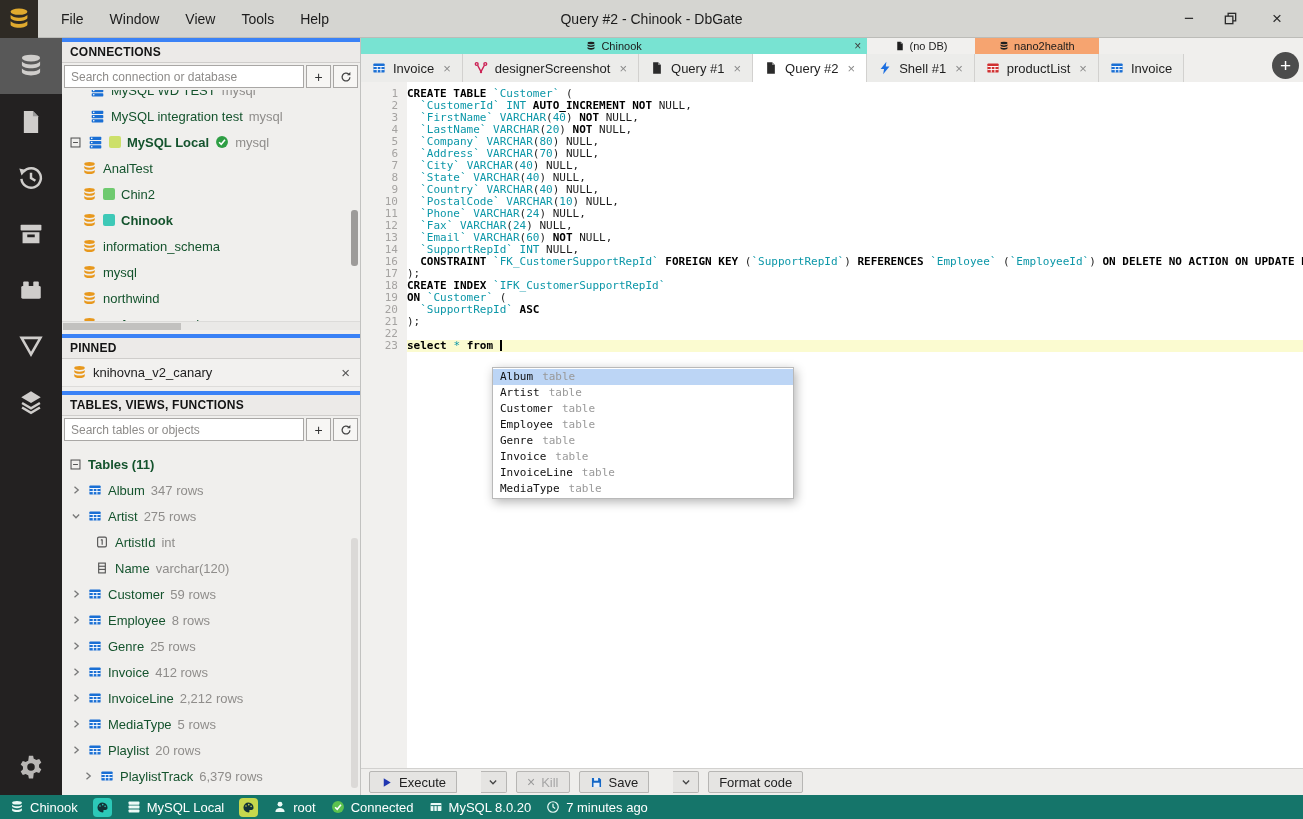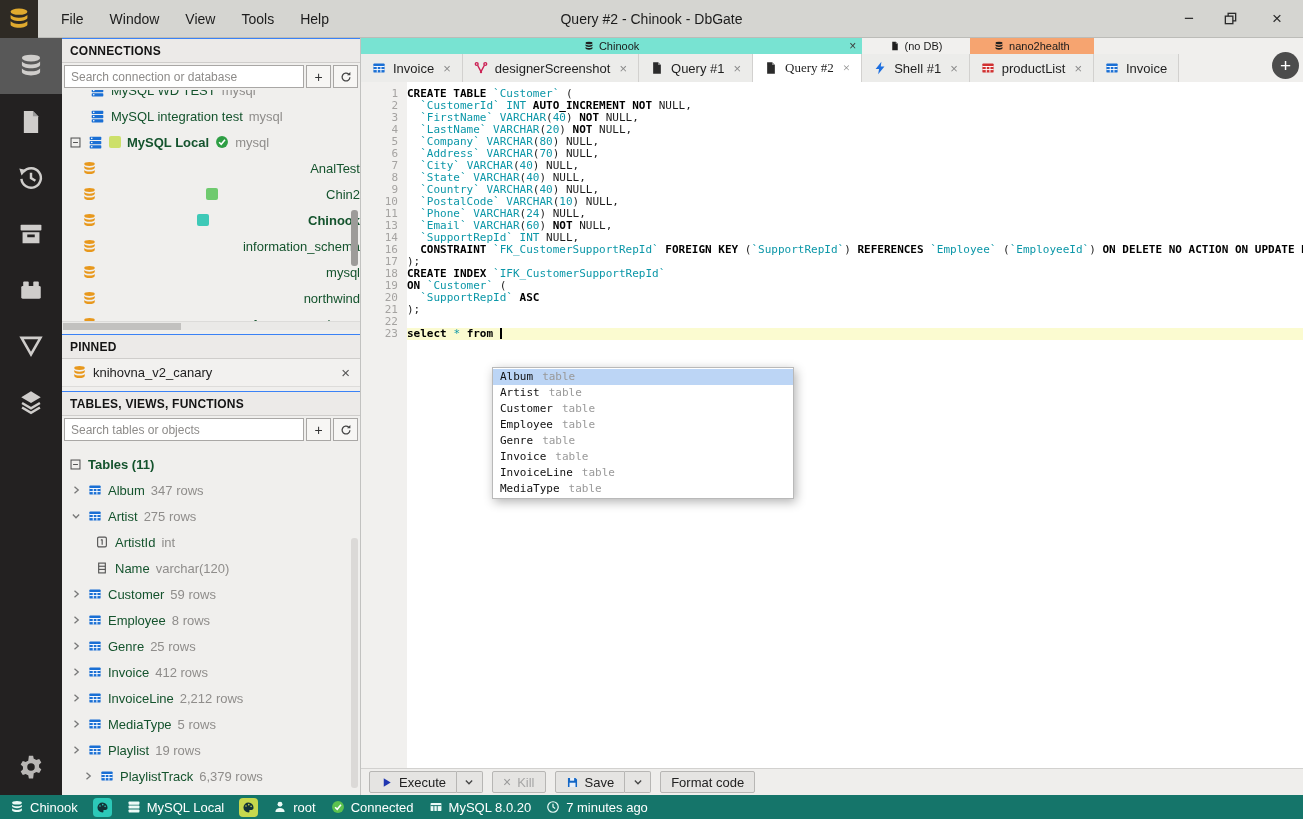--- a/index.html
+++ b/index.html
@@ -22,34 +22,34 @@
   .content{position:absolute;top:38px;bottom:24px;left:0;right:0;display:flex;}
   
   .activitybar{width:62px;background:#232121;display:flex;flex-direction:column;align-items:stretch;flex-shrink:0;}
   .act-item{height:56px;display:flex;align-items:center;justify-content:center;}
   .act-item.active{background:#585858;}
   .act-item svg{width:26px;height:26px;}
   .act-bottom{margin-top:auto;}
 
   
   .sidepanel{width:299px;background:#f0efed;border-right:1px solid #c2c2c0;display:flex;flex-direction:column;flex-shrink:0;position:relative;}
-  .widget-header{height:25px;flex-shrink:0;background:#eceae8;border-top:1px solid #3b82f6;border-bottom:1px solid #cfcdcb;
+  .widget-header{height:25px;flex-shrink:0;background:#eceae8;border-top:4px solid #3b82f6;border-bottom:1px solid #cfcdcb;
                  font-weight:bold;font-size:12px;letter-spacing:.2px;color:#141414;display:flex;align-items:center;padding:0 8px;}
   .searchrow{height:27px;flex-shrink:0;display:flex;align-items:center;gap:2px;padding:2px 2px;background:#f0efed;}
   .searchrow input{flex:1;height:23px;border:1px solid #a9a7a5;background:#fff;font:12px "Liberation Sans",sans-serif;
                    color:#222;padding:0 6px;outline:none;}
   .searchrow input::placeholder{color:#8d8b89;}
   .sq-btn{width:25px;height:23px;border:1px solid #a9a7a5;background:#f7f6f4;display:flex;align-items:center;justify-content:center;
           font-size:14px;color:#333;padding:0;}
   .sq-btn svg{width:12px;height:12px;}
 
   .conntree{height:231px;flex-shrink:0;overflow:hidden;position:relative;}
   .trow{height:26px;display:flex;align-items:center;gap:6px;padding-left:7px;white-space:nowrap;}
   .trow .spacer{width:15px;flex-shrink:0;}
-  .trow.child{padding-left:20px;justify-content:space-between;}
+  .trow.child{padding-left:20px;}
   .trow .nm{color:#14532d;}
   .trow .nm.b{font-weight:bold;}
   .trow .eng,.trow .cnt,.trow .typ{color:#8f8d8b;}
   .csq{width:12px;height:12px;border-radius:2px;flex-shrink:0;}
   .hscroll{height:9px;flex-shrink:0;background:#eae9e7;border-top:1px solid #dcdbd9;position:relative;}
   .hscroll .thumb{position:absolute;left:1px;top:1px;height:7px;width:118px;background:#c2c1bf;}
 
   .pinned-row{height:28px;flex-shrink:0;display:flex;align-items:center;gap:6px;padding:0 10px;background:#f2f1ef;
               border-bottom:1px solid #dddcda;}
   .pinned-row .x{margin-left:auto;color:#555;font-size:15px;}
@@ -62,21 +62,21 @@
   .tabstrip{height:44px;display:flex;align-items:stretch;background:#f0efed;flex-shrink:0;position:relative;}
   .tabgroup{display:flex;flex-direction:column;flex-shrink:0;}
   .tabgroup.fill{flex:1;min-width:0;}
   .grouphead{height:16px;display:flex;align-items:center;justify-content:center;gap:5px;font-size:11px;color:#1b1b1b;
              position:relative;padding:0 18px;}
   .grouphead svg{width:10px;height:10px;}
   .grouphead .gx{position:absolute;right:6px;top:0;font-size:12px;color:#3c3c3c;line-height:16px;}
   .grouptabs{height:28px;display:flex;}
   .tab{display:flex;align-items:center;gap:7px;padding:0 11px;font-size:13px;color:#1f1f1f;background:#ececea;
        border-right:1px solid #d2d1cf;white-space:nowrap;}
-  .tab.active{background:#fff;font-family:Liberation Serif, serif;}
+  .tab.active{background:#fff;}
   .tab svg{width:14px;height:14px;flex-shrink:0;}
   .tab .tx{color:#8a8a8a;font-size:13px;margin-left:2px;}
   .newtab{position:absolute;right:4px;top:14px;width:27px;height:27px;border-radius:50%;background:#4c4c4c;color:#fff;
           border:none;font-size:19px;line-height:1;display:flex;align-items:center;justify-content:center;z-index:5;}
 
   .editor{flex:1;position:relative;overflow:hidden;background:linear-gradient(to right,#f1f0ee 46px,#fff 46px);padding-top:6px;}
   .line{display:flex;height:12px;font:11px/12px "DejaVu Sans Mono",monospace;white-space:pre;}
   .line .ln{width:46px;flex-shrink:0;text-align:right;padding-right:9px;color:#a5a3a1;}
   .line .code{flex:1;color:#1d1d1d;}
   .line.active .code{background:#fbfbd0;}
@@ -85,21 +85,21 @@
   .cursor{display:inline-block;width:2px;height:11px;background:#000;vertical-align:-2px;}
 
   .dropdown{position:absolute;left:131px;top:285px;width:302px;background:#fff;border:1px solid #b9b9b9;
             box-shadow:2px 3px 10px rgba(0,0,0,.3);padding:1px 0;}
   .dd-item{height:16px;display:flex;align-items:center;gap:9px;padding:0 7px;font:11px/16px "DejaVu Sans Mono",monospace;color:#111;}
   .dd-item .kind{color:#999;}
   .dd-item.sel{background:#bcd5f5;}
 
   .toolbar{height:27px;flex-shrink:0;background:#efeeec;border-top:1px solid #d2d1cf;display:flex;align-items:center;
            gap:9px;padding:0 0 0 8px;}
-  .btngroup{display:flex;}
+  .btngroup{display:flex;gap:24px;}
   .btn{height:22px;background:#e5e4e2;border:1px solid #b7b6b4;border-radius:2px;display:flex;align-items:center;gap:6px;
        padding:0 10px;font:13px "Liberation Sans",sans-serif;color:#222;}
   .btngroup .btn:first-child{border-radius:2px 0 0 2px;}
   .btngroup .btn.chev{width:26px;padding:0;justify-content:center;border-left:none;border-radius:0 2px 2px 0;}
   .btn svg{width:13px;height:13px;}
   .btn.disabled{color:#a6a6a6;}
   .btn .xg{color:#9a9a9a;font-size:14px;}
 
   
   .statusbar{position:absolute;left:0;right:0;bottom:0;height:24px;background:#15756a;color:#fff;display:flex;
@@ -590,21 +590,21 @@
                 <rect x="1.6" y="2.8" width="12.8" height="10.4" rx="1" fill="#1a6fd4"></rect>
                 <g stroke="#fff" stroke-width="1.1">
                   <line x1="1.6" y1="6.3" x2="14.4" y2="6.3"></line>
                   <line x1="1.6" y1="9.8" x2="14.4" y2="9.8"></line>
                   <line x1="6" y1="6.3" x2="6" y2="13.2"></line>
                   <line x1="10.2" y1="6.3" x2="10.2" y2="13.2"></line>
                 </g>
               </svg>
             </span>
             <span class="nm">Playlist</span>
-            <span class="cnt">19 rows</span>
+            <span class="cnt">20 rows</span>
           </div>
           <div class="trow" style="padding-left: 20px;">
             <span style="width: 12px; height: 12px; flex-shrink: 0; display: inline-flex;">
               <svg viewBox="0 0 16 16" fill="none" stroke="#777" stroke-width="1.7" style="width: 100%; height: 100%;">
                 <polyline points="6,3.6 11,8 6,12.4"></polyline>
               </svg>
             </span>
             <span style="width: 14px; height: 14px; flex-shrink: 0; display: inline-flex;">
               <svg viewBox="0 0 16 16" style="width: 100%; height: 100%;">
                 <rect x="1.6" y="2.8" width="12.8" height="10.4" rx="1" fill="#1a6fd4"></rect>
@@ -767,20 +767,21 @@
           <div class="line"><span class="ln">2</span><span class="code"><span class="n">  </span><span class="t">`CustomerId`</span><span class="n"> </span><span class="t">INT</span><span class="n"> </span><span class="k">AUTO_INCREMENT NOT</span><span class="n"> NULL,</span></span></div>
           <div class="line"><span class="ln">3</span><span class="code"><span class="n">  </span><span class="t">`FirstName`</span><span class="n"> </span><span class="t">VARCHAR</span><span class="n">(</span><span class="t">40</span><span class="n">) </span><span class="k">NOT</span><span class="n"> NULL,</span></span></div>
           <div class="line"><span class="ln">4</span><span class="code"><span class="n">  </span><span class="t">`LastName`</span><span class="n"> </span><span class="t">VARCHAR</span><span class="n">(</span><span class="t">20</span><span class="n">) </span><span class="k">NOT</span><span class="n"> NULL,</span></span></div>
           <div class="line"><span class="ln">5</span><span class="code"><span class="n">  </span><span class="t">`Company`</span><span class="n"> </span><span class="t">VARCHAR</span><span class="n">(</span><span class="t">80</span><span class="n">) NULL,</span></span></div>
           <div class="line"><span class="ln">6</span><span class="code"><span class="n">  </span><span class="t">`Address`</span><span class="n"> </span><span class="t">VARCHAR</span><span class="n">(</span><span class="t">70</span><span class="n">) NULL,</span></span></div>
           <div class="line"><span class="ln">7</span><span class="code"><span class="n">  </span><span class="t">`City`</span><span class="n"> </span><span class="t">VARCHAR</span><span class="n">(</span><span class="t">40</span><span class="n">) NULL,</span></span></div>
           <div class="line"><span class="ln">8</span><span class="code"><span class="n">  </span><span class="t">`State`</span><span class="n"> </span><span class="t">VARCHAR</span><span class="n">(</span><span class="t">40</span><span class="n">) NULL,</span></span></div>
           <div class="line"><span class="ln">9</span><span class="code"><span class="n">  </span><span class="t">`Country`</span><span class="n"> </span><span class="t">VARCHAR</span><span class="n">(</span><span class="t">40</span><span class="n">) NULL,</span></span></div>
           <div class="line"><span class="ln">10</span><span class="code"><span class="n">  </span><span class="t">`PostalCode`</span><span class="n"> </span><span class="t">VARCHAR</span><span class="n">(</span><span class="t">10</span><span class="n">) NULL,</span></span></div>
           <div class="line"><span class="ln">11</span><span class="code"><span class="n">  </span><span class="t">`Phone`</span><span class="n"> </span><span class="t">VARCHAR</span><span class="n">(</span><span class="t">24</span><span class="n">) NULL,</span></span></div>
+          <div class="line"><span class="ln">12</span><span class="code"><span class="n">  </span><span class="t">`Fax`</span><span class="n"> </span><span class="t">VARCHAR</span><span class="n">(</span><span class="t">24</span><span class="n">) NULL,</span></span></div>
           <div class="line"><span class="ln">13</span><span class="code"><span class="n">  </span><span class="t">`Email`</span><span class="n"> </span><span class="t">VARCHAR</span><span class="n">(</span><span class="t">60</span><span class="n">) </span><span class="k">NOT</span><span class="n"> NULL,</span></span></div>
           <div class="line"><span class="ln">14</span><span class="code"><span class="n">  </span><span class="t">`SupportRepId`</span><span class="n"> </span><span class="t">INT</span><span class="n"> NULL,</span></span></div>
           <div class="line"><span class="ln">16</span><span class="code"><span class="n">  </span><span class="k">CONSTRAINT</span><span class="n"> </span><span class="t">`FK_CustomerSupportRepId`</span><span class="n"> </span><span class="k">FOREIGN KEY</span><span class="n"> (</span><span class="t">`SupportRepId`</span><span class="n">) </span><span class="k">REFERENCES</span><span class="n"> </span><span class="t">`Employee`</span><span class="n"> (</span><span class="t">`EmployeeId`</span><span class="n">) </span><span class="k">ON DELETE NO ACTION ON UPDATE NO ACTION</span></span></div>
           <div class="line"><span class="ln">17</span><span class="code"><span class="n">);</span></span></div>
           <div class="line"><span class="ln">18</span><span class="code"><span class="k">CREATE INDEX</span><span class="n"> </span><span class="t">`IFK_CustomerSupportRepId`</span></span></div>
           <div class="line"><span class="ln">19</span><span class="code"><span class="k">ON</span><span class="n"> </span><span class="t">`Customer`</span><span class="n"> (</span></span></div>
           <div class="line"><span class="ln">20</span><span class="code"><span class="n">  </span><span class="t">`SupportRepId`</span><span class="n"> </span><span class="k">ASC</span></span></div>
           <div class="line"><span class="ln">21</span><span class="code"><span class="n">);</span></span></div>
           <div class="line"><span class="ln">22</span><span class="code"></span></div>
           <div class="line active"><span class="ln">23</span><span class="code"><span class="k">select</span><span class="n"> </span><span class="t">*</span><span class="n"> </span><span class="k">from</span><span class="n"> </span><span class="cursor"></span></span></div>

